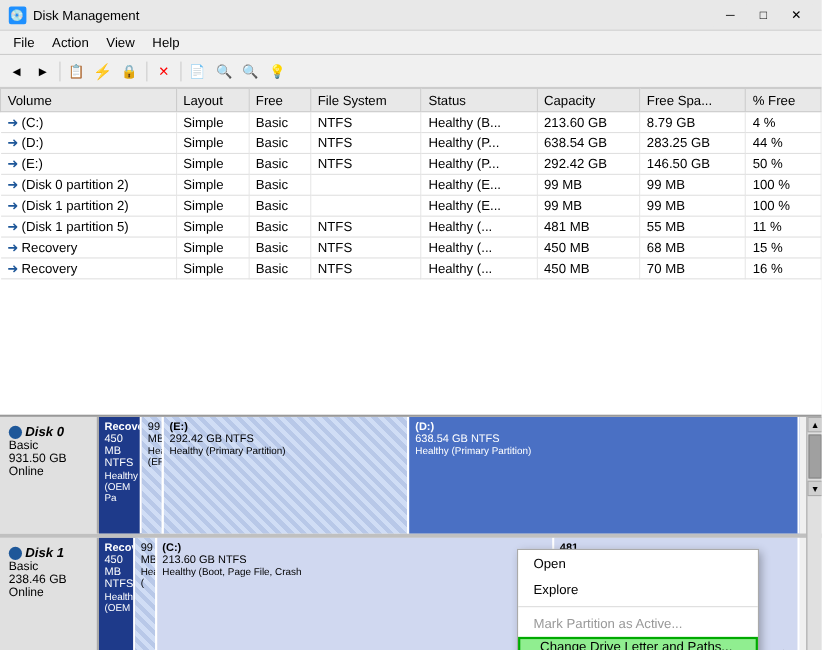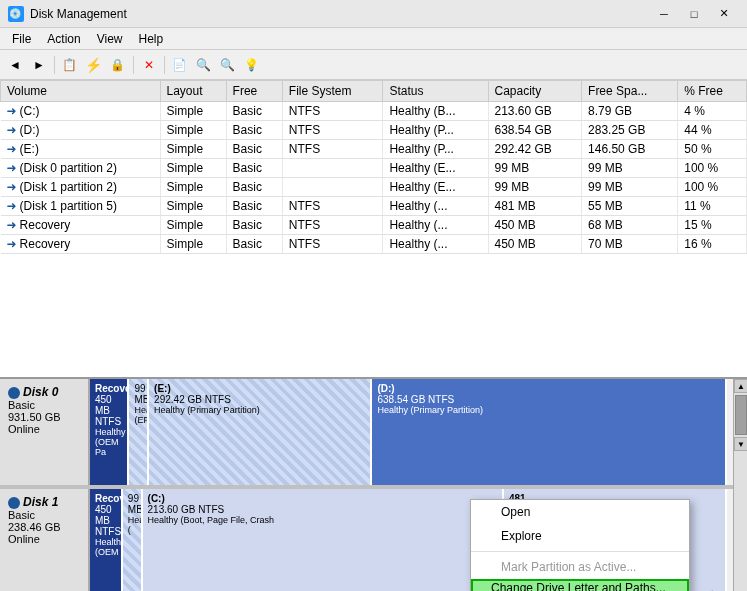--- a/index.html
+++ b/index.html
@@ -194,21 +194,21 @@
       position: absolute;
       background: white;
       border: 1px solid #aaa;
       box-shadow: 3px 3px 8px rgba(0,0,0,0.3);
       z-index: 100;
       left: 470px;
       top: 120px;
       width: 220px;
     }
     .context-item {
-      padding: 5px 30px;
+      padding: 5px 14px;
       font-size: 12px;
       cursor: pointer;
       white-space: nowrap;
     }
     .context-item.highlighted {
       background: #90EE90;
       border: 2px solid #00aa00;
       font-weight: normal;
       padding: 0 18px;
     }

